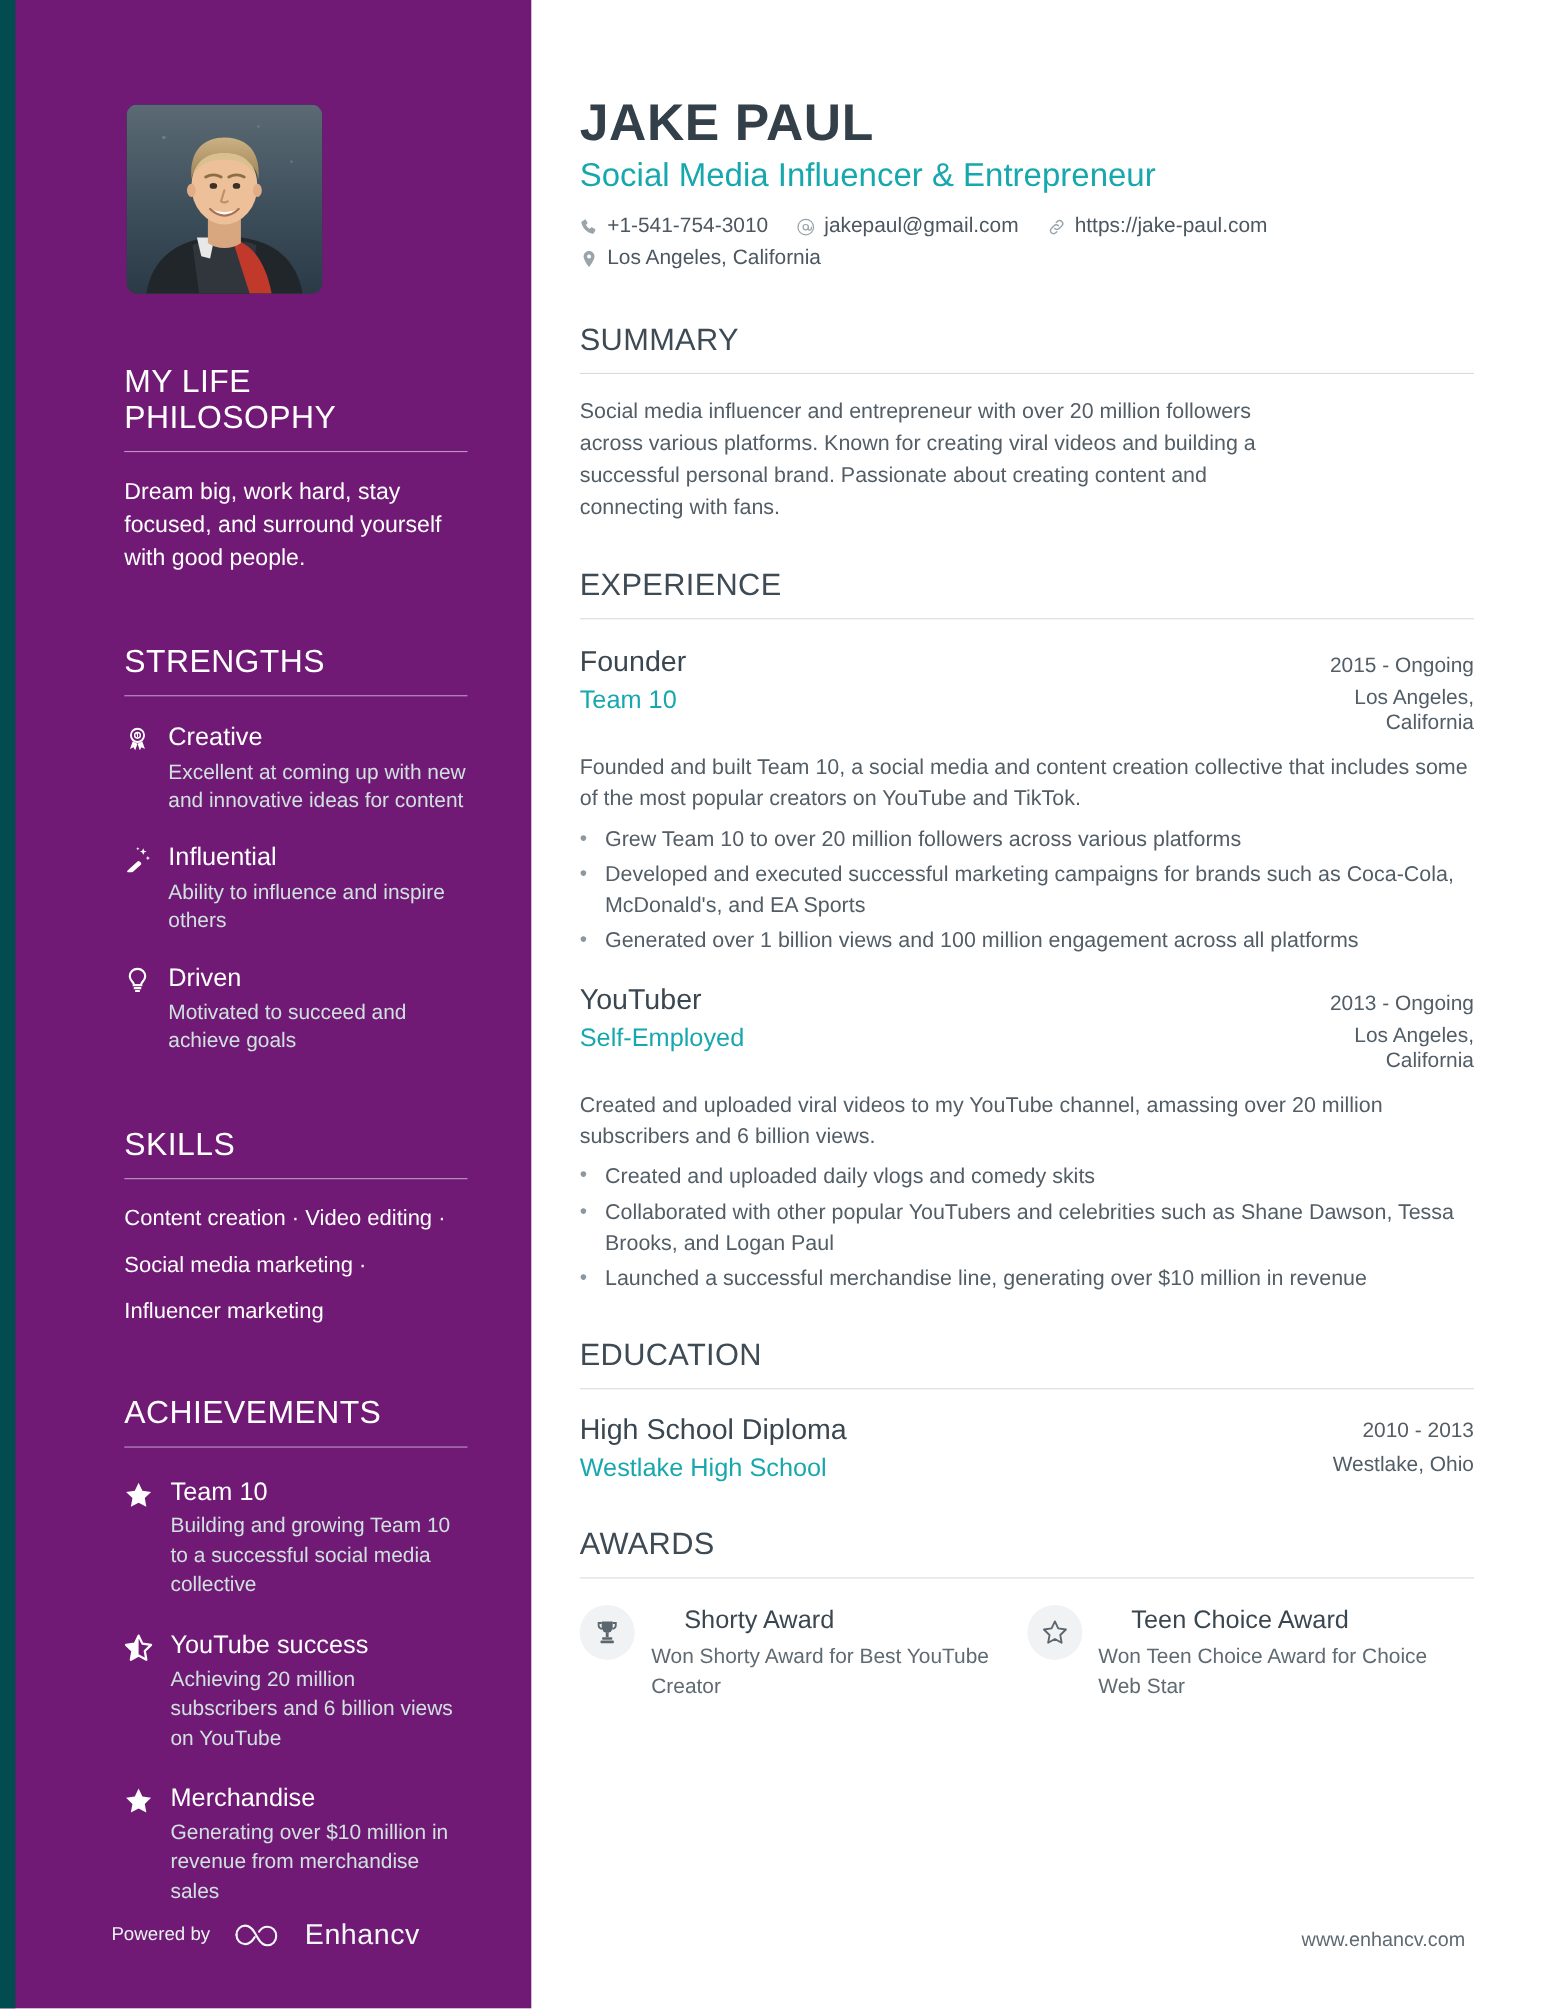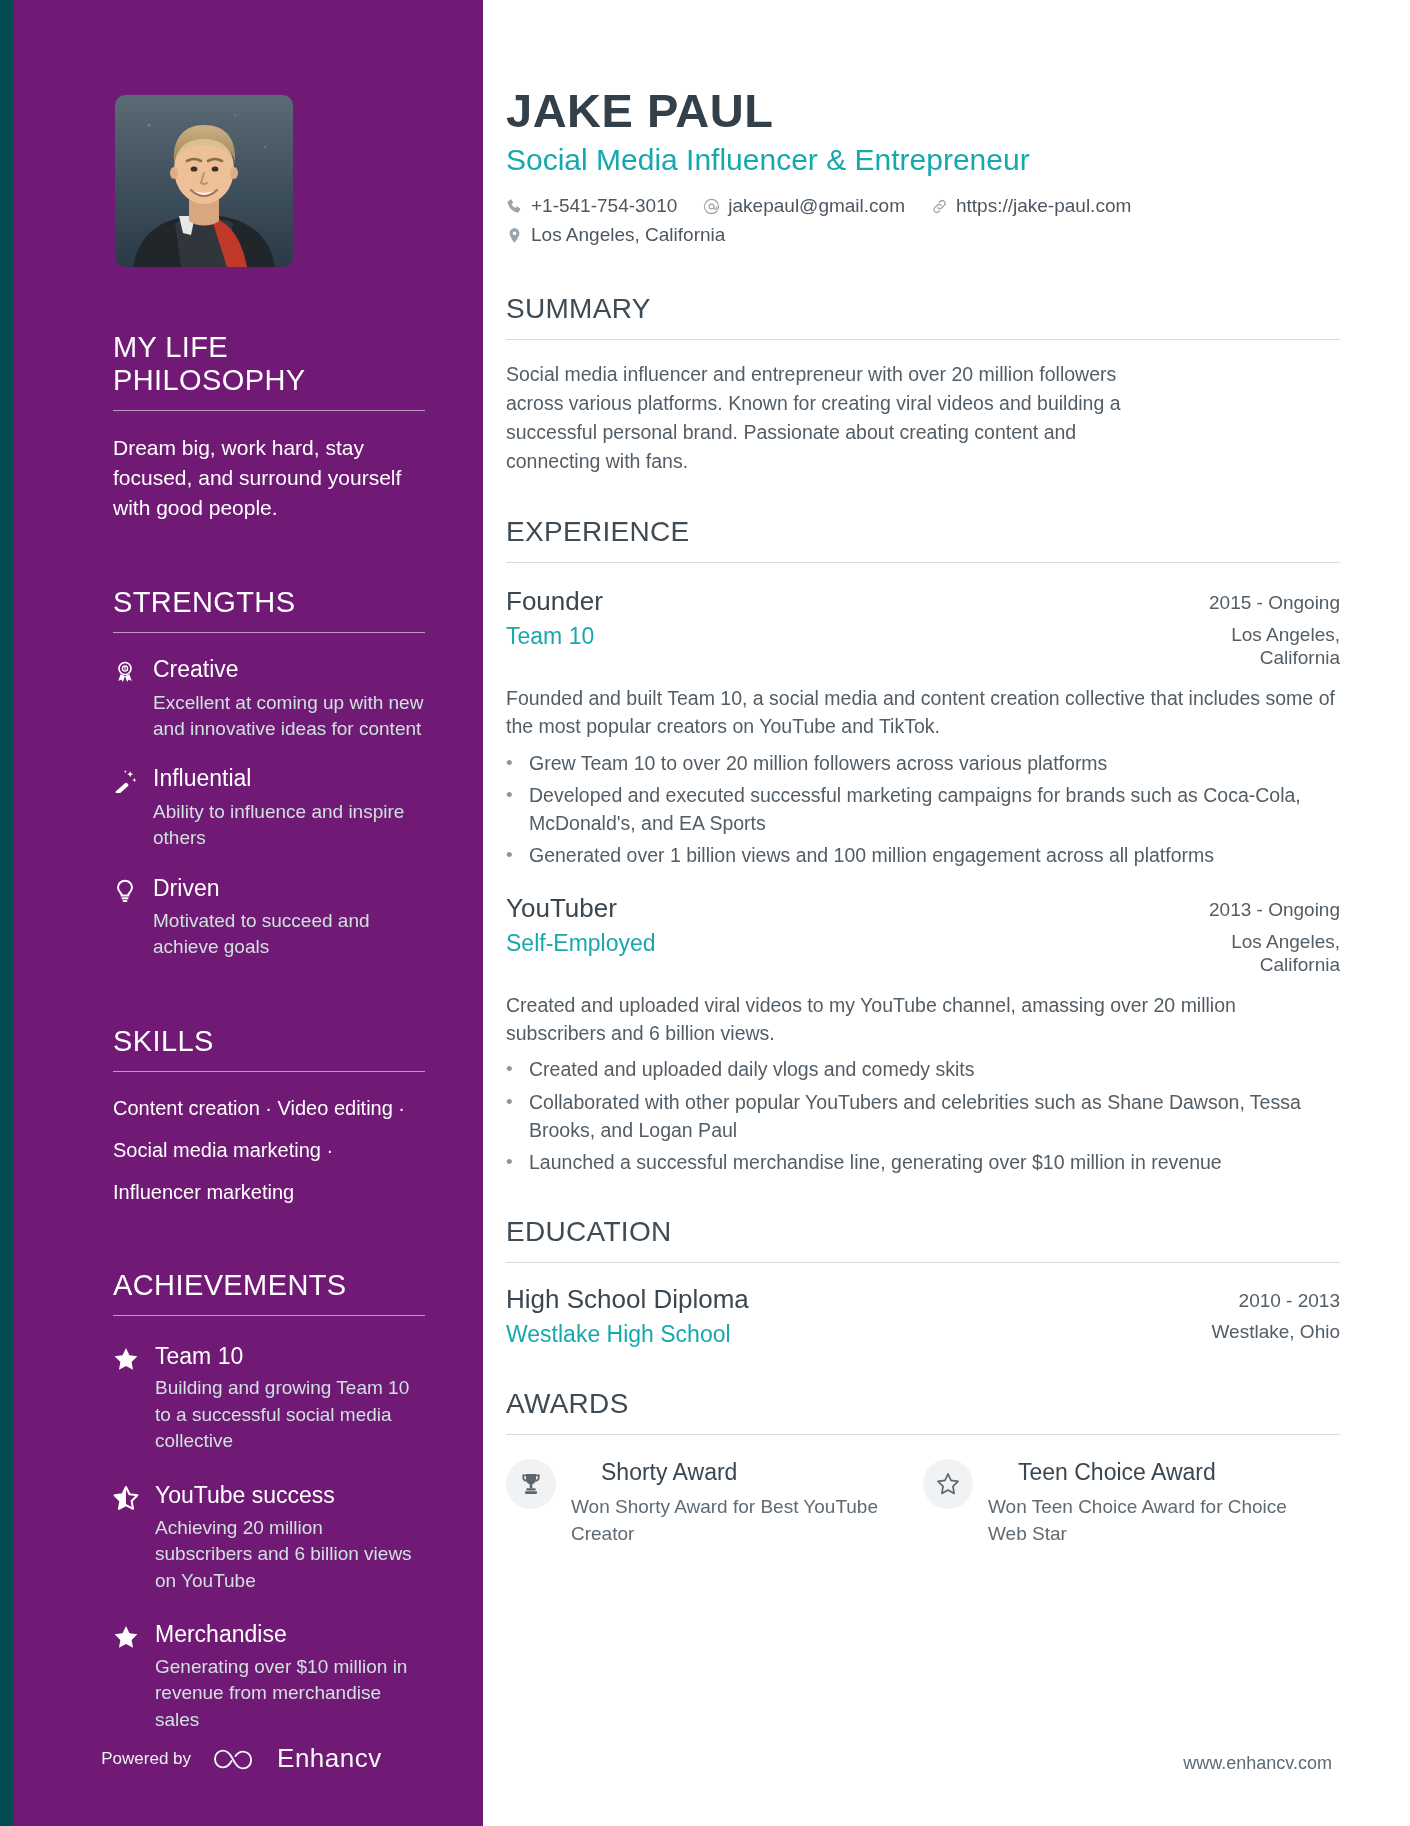--- a/index.html
+++ b/index.html
@@ -59,40 +59,40 @@
 
   .powered {
     position: absolute; left: 0; right: 0; bottom: 52px;
     display:flex; align-items:center; justify-content:center; gap: 20px;
   }
   .powered .pb { color:#e9f2f1; font-size: 17px; }
   .powered .logo-mark svg { display:block; width: 46px; height: 26px; }
   .powered .logo-word { color:#f2f8f7; font-size: 26px; letter-spacing: .5px; }
 
   
-  .main { flex: 1; padding: 86px 70px 0 23px; position: relative; }
+  .main { flex: 1; padding: 86px 70px 0 44px; position: relative; }
 
   .name { color:#33404a; font-size: 47px; font-weight: 700; letter-spacing: .5px; line-height: 1.05; }
   .role { color:#17a8ae; font-size: 30px; font-weight: 400; margin-top: 7px; line-height: 1.2; }
 
   .contacts { margin-top: 17px; }
   .crow { display:flex; flex-wrap: wrap; align-items: center; gap: 0; }
   .citem { display:flex; align-items:center; gap: 8px; margin-right: 26px; margin-bottom: 7px; }
   .citem .ci { width: 17px; height: 17px; flex:0 0 17px; color:#9aa4ab; }
   .citem .ci svg { display:block; width:100%; height:100%; }
   .citem .ct { color:#4c5761; font-size: 19px; }
 
   .sec { margin-top: 40px; }
   .sec-h { color:#3e4b55; font-size: 28px; font-weight: 400; letter-spacing: .3px; }
   .sec-rule { height:1px; background:#d8dcdf; margin-top: 14px; }
 
   .summary { color:#525d66; font-size: 19.5px; line-height: 1.48; margin-top: 20px; max-width: 660px; }
 
   .job { margin-top: 24px; }
-  .job-row { display:flex; justify-content: space-between; align-items: flex-start; gap: 6px; }
+  .job-row { display:flex; justify-content: space-between; align-items: flex-end; gap: 6px; }
   .job-title { color:#3a4650; font-size: 26px; font-weight: 400; line-height: 1.15; }
   .job-date { color:#525d66; font-size: 19px; text-align: right; white-space: nowrap; padding-top: 5px; }
   .job-row2 { display:flex; justify-content: space-between; align-items: flex-start; gap:20px; margin-top: 6px; }
   .job-org { color:#17a8ae; font-size: 23px; line-height: 1.2; }
   .job-loc { color:#525d66; font-size: 19px; text-align: right; line-height: 1.22; max-width: 170px; }
   .job-sum { color:#525d66; font-size: 19.5px; line-height: 1.45; margin-top: 15px; }
   .blist { margin-top: 8px; }
   .bl { display:flex; gap: 13px; margin-top: 4px; }
   .bl .dot { color:#8e979e; font-size: 19px; line-height: 1.45; flex: 0 0 10px; }
   .bl .bt { color:#525d66; font-size: 19.5px; line-height: 1.45; flex:1; }

